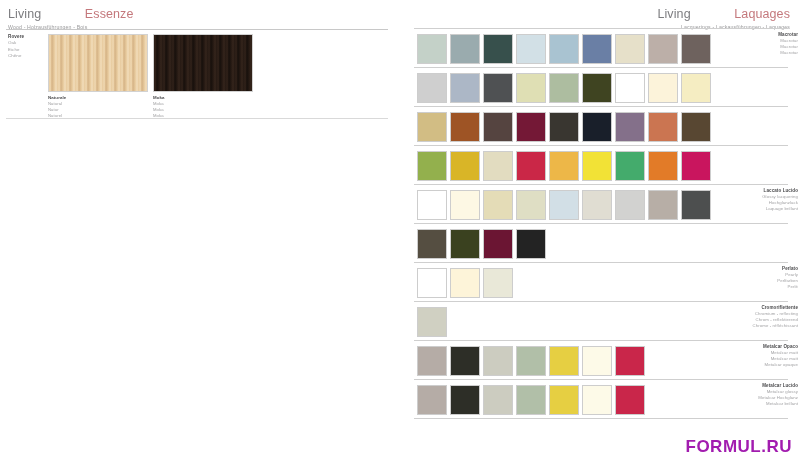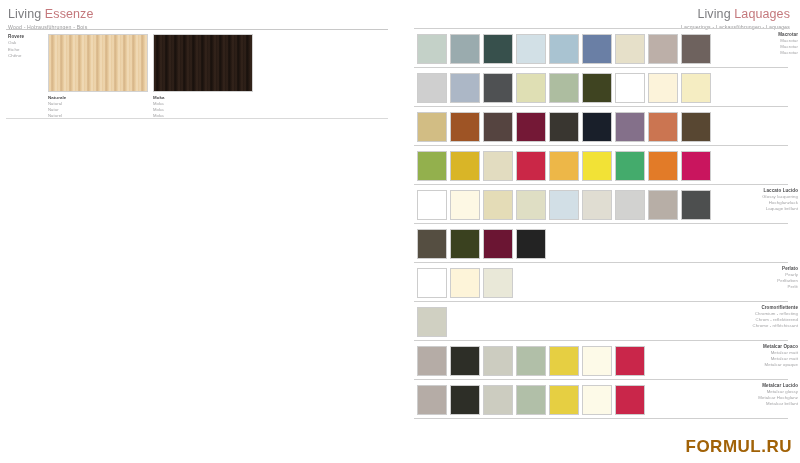--- a/index.html
+++ b/index.html
@@ -50,20 +50,21 @@
     font-size: 12.5px;
     letter-spacing: 0.1px;
     line-height: 14px;
     white-space: nowrap;
   }
   .brand .brand-living {
     color: #7d7d80;
   }
   .brand .brand-word {
     color: #c4787c;
+    margin-left: 40px;
   }
   .subtitle {
     font-size: 5.2px;
     color: #9a9a9c;
     line-height: 8px;
     margin-top: 2px;
     letter-spacing: 0.15px;
     white-space: nowrap;
   }
 
@@ -198,21 +199,21 @@
     letter-spacing: 0.1px;
   }
 
   
   #watermark {
     position: absolute;
     right: 8px;
     bottom: 6px;
     font-size: 17px;
     font-weight: bold;
-    color: #a16207;
+    color: #a21caf;
     letter-spacing: 0.5px;
     font-family: "Liberation Sans", sans-serif;
   }
 </style>
 </head>
 <body>
 
 <div id="page">
 
   <div class="panel" id="panel-wood">

